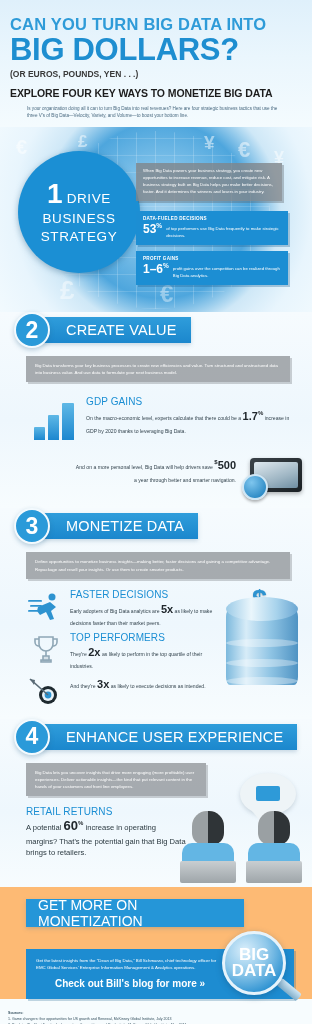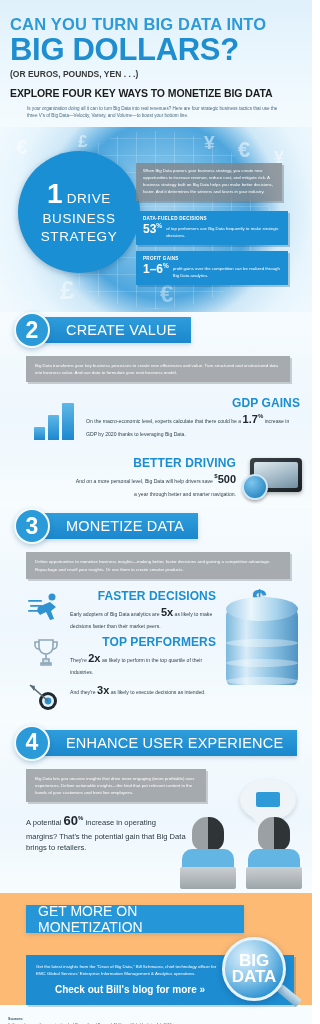--- a/index.html
+++ b/index.html
@@ -130,21 +130,21 @@
     background: linear-gradient(180deg, #f6fbfe 0%, #eef7fd 55%, #f7fcfe 100%);
     padding-bottom: 6px;
   }
   .graybox {
     background: rgba(140,144,148,.75); color: #fff;
     margin: 8px 22px 0 26px; padding: 6px 9px;
     box-shadow: 2px 2px 0 rgba(100,104,108,.3);
   }
   .graybox p { font-size: 4.4px; line-height: 1.62; }
 
-  .stat-hd { color: #1b8ed3; font-size: 12px; font-weight: bold; letter-spacing: .1px; text-align: right; }
+  .stat-hd { color: #1b8ed3; font-size: 10px; font-weight: normal; letter-spacing: .1px; }
   .stat-p  { color: #33434d; font-size: 5.1px; line-height: 1.75; }
   .big { font-size: 11px; font-weight: bold; color: #20272c; }
   .big sup { font-size: 6px; }
 
   
   .sec2-gdp { position: relative; margin-top: 14px; padding-left: 86px; padding-right: 12px; min-height: 48px; }
   .bars { position: absolute; left: 34px; top: 6px; width: 44px; height: 38px; }
   .bar { position: absolute; bottom: 0; border-radius: 1px 1px 0 0;
          background: linear-gradient(180deg, #5fb8e6 0%, #1c87cf 100%); }
   .bar.b1 { left: 0;  width: 11px; height: 13px; }
@@ -337,21 +337,20 @@
         <span class="big"><span>1.7</span><sup>%</sup></span>
         <span>increase in GDP by 2020 thanks to leveraging Big Data.</span>
       </div>
     </div>
 
     <div class="sec2-drive">
       <div class="gps">
         <div class="gps-screen"></div>
         <div class="gps-badge"></div>
       </div>
-      <div class="stat-hd">BETTER DRIVING</div>
       <div class="stat-p">
         <span>And on a more personal level, Big Data will help drivers save</span>
         <span class="big"><sup>$</sup><span>500</span></span>
         <br><span>a year through better and smarter navigation.</span>
       </div>
     </div>
   </div>
 
   <div class="sec">
     <div class="sec-head">
@@ -456,20 +455,21 @@
         </div>
         <div class="person pB">
           <div class="p-head"></div>
             <div class="p-hair"></div>
           <div class="p-body"></div>
             <div class="p-lap"></div>
         </div>
       </div>
 
       <div class="sec4-retail">
+        <div class="stat-hd">RETAIL RETURNS</div>
         <div class="stat-p">
           <span>A potential</span>
           <span class="big"><span>60</span><sup>%</sup></span>
           <span>increase in operating margins? That's the potential gain that Big Data brings to retailers.</span>
         </div>
       </div>
     </div>
   </div>
 
   <div class="getmore">

